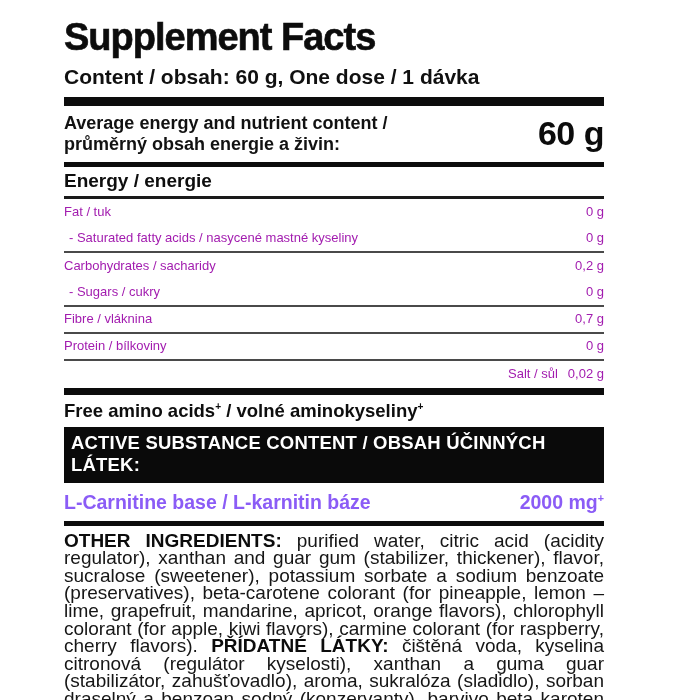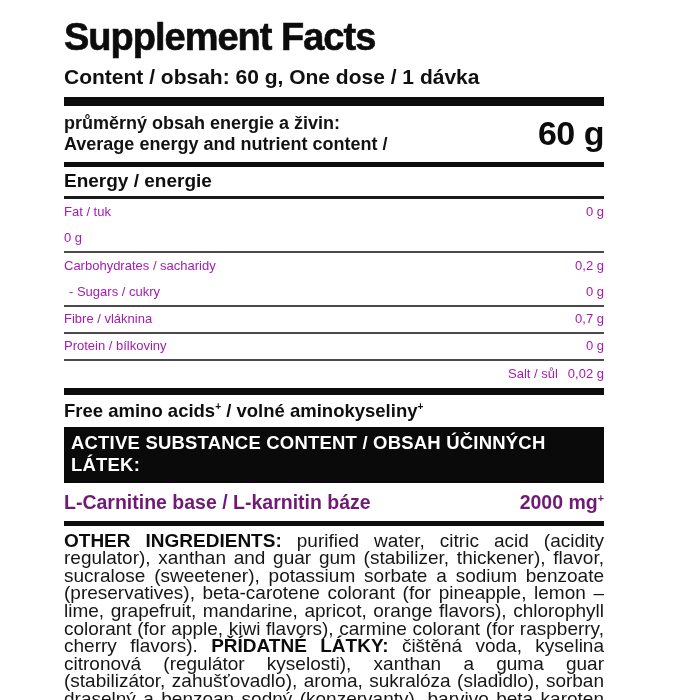--- a/index.html
+++ b/index.html
@@ -93,21 +93,21 @@
     padding: 5px 7px 7px;
     letter-spacing: 0.2px;
   }
   .carnitine {
     display: flex;
     justify-content: space-between;
     align-items: flex-start;
     font-weight: bold;
     font-size: 19.5px;
     padding: 8px 0 7px;
-    color: #701a75;
+    color: #8b5cf6;
   }
   .carnitine .value { white-space: nowrap; }
   .ingredients {
     margin-top: 6px;
     font-size: 19px;
     line-height: 17.6px;
     text-align: justify;
     color: #161616;
   }
   .ingredients b { color: #0c0c0c; }
@@ -118,37 +118,38 @@
 <div class="label">
 
   <div class="title">Supplement Facts</div>
 
   <div class="subtitle">Content / obsah: 60 g, One dose / 1 dávka</div>
 
   <div class="bar bar-9"></div>
 
   <div class="serving">
     <div class="serving-left">
+      <div>Average energy and nutrient content /</div>
       <div>průměrný obsah energie a živin:</div>
-      <div>Average energy and nutrient content /</div>
     </div>
     <div class="serving-amount">60 g</div>
   </div>
 
   <div class="bar bar-5"></div>
 
   <div class="rows">
     <div class="row bold-row">
       <span class="name">Energy / energie</span>
     </div>
     <div class="row no-line">
       <span class="name">Fat / tuk</span>
       <span class="value">0 g</span>
     </div>
     <div class="row indent">
+      <span class="name">- Saturated fatty acids / nasycené mastné kyseliny</span>
       <span class="value">0 g</span>
     </div>
     <div class="row no-line">
       <span class="name">Carbohydrates / sacharidy</span>
       <span class="value">0,2 g</span>
     </div>
     <div class="row indent">
       <span class="name">- Sugars / cukry</span>
       <span class="value">0 g</span>
     </div>

